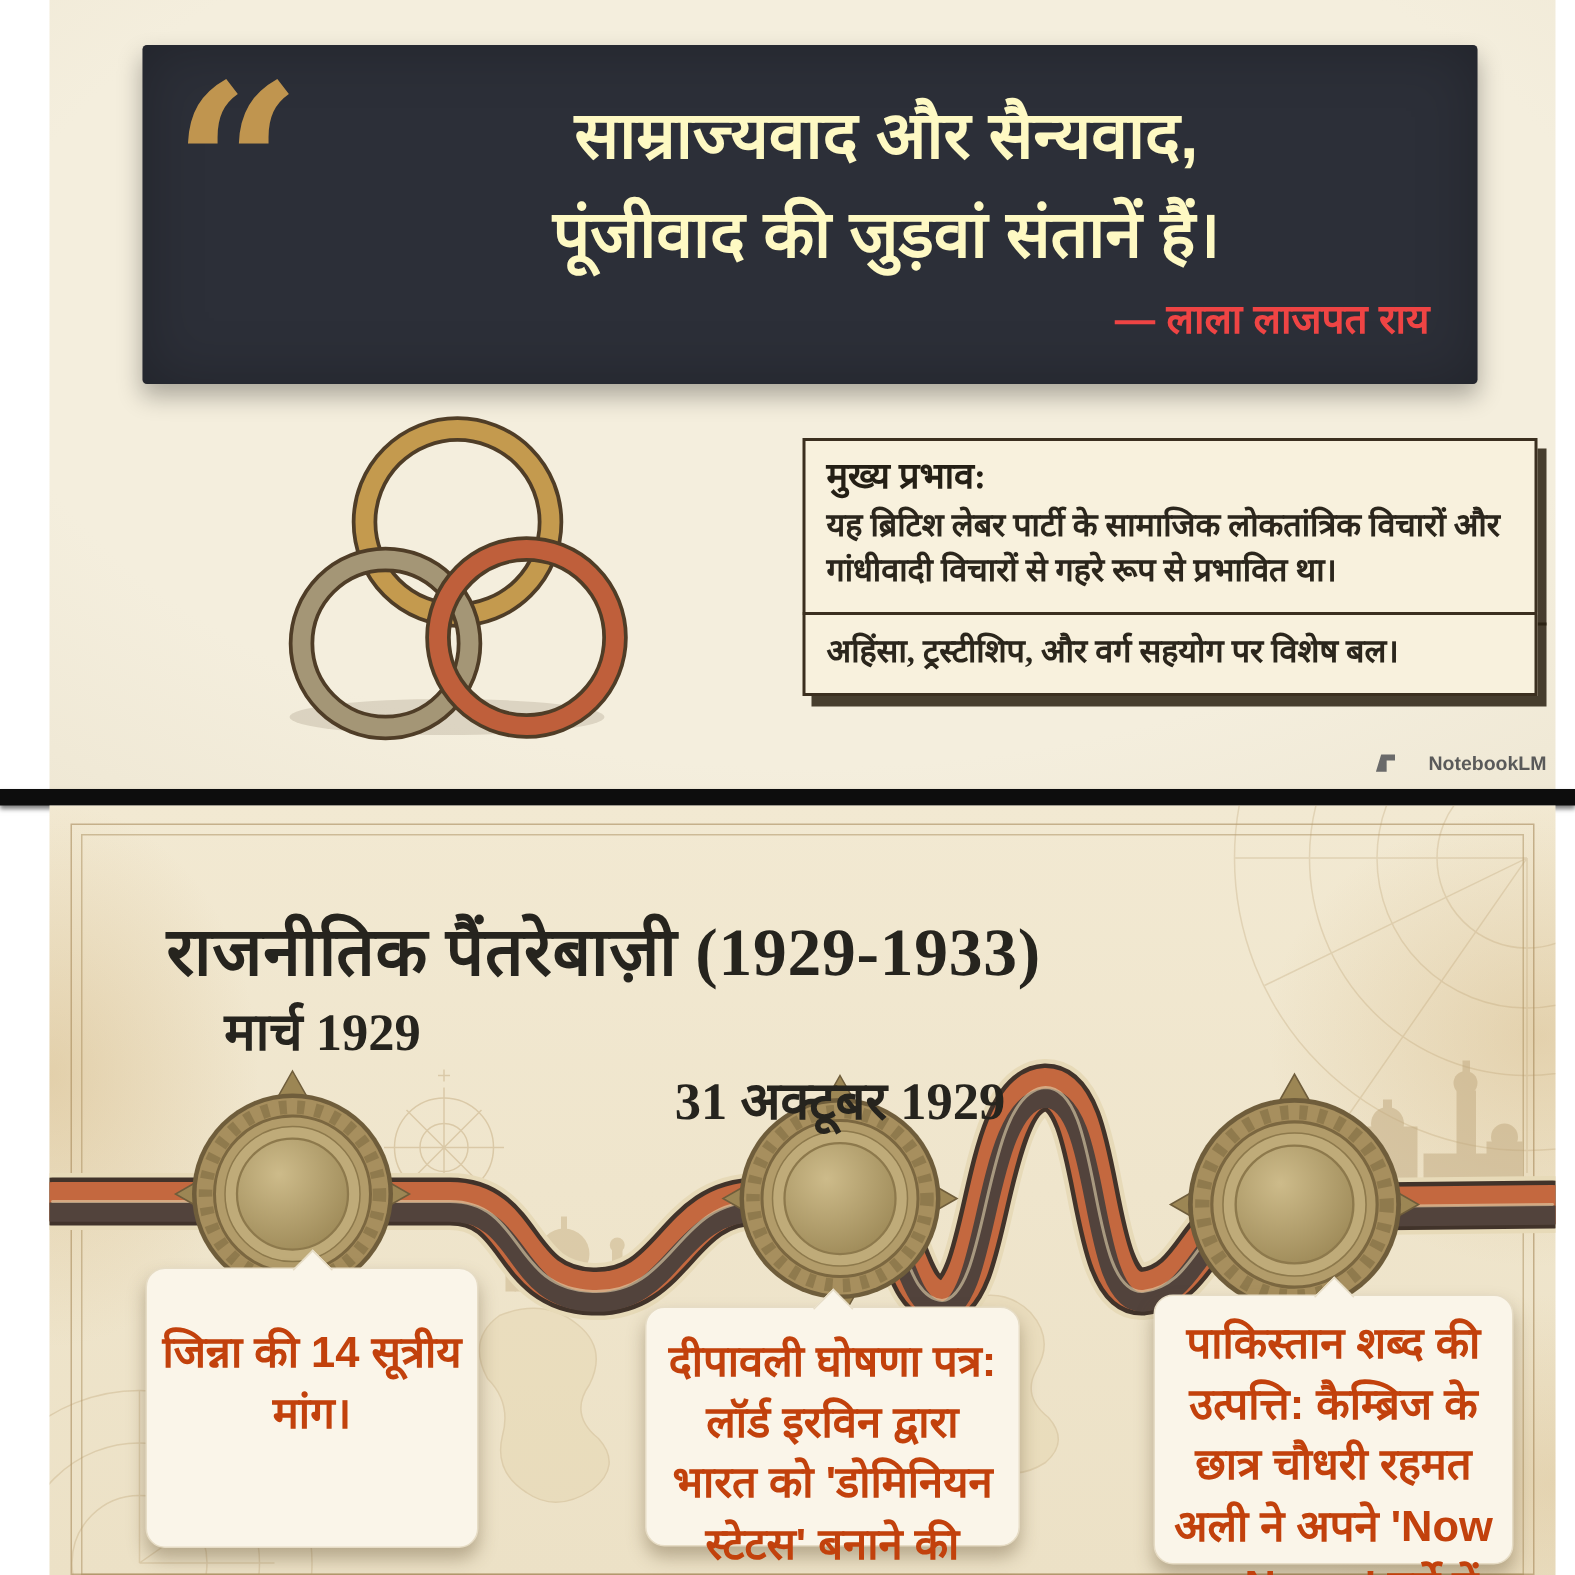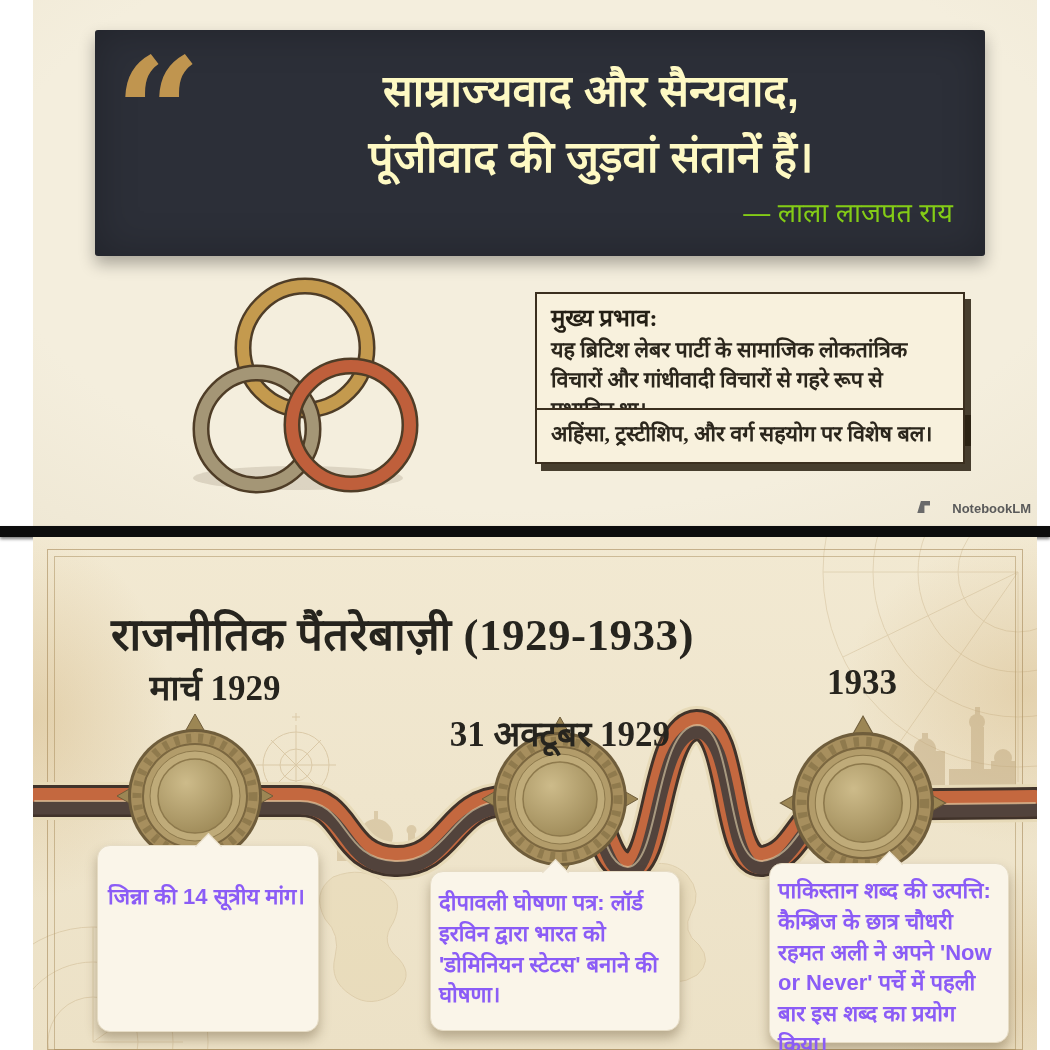--- a/index.html
+++ b/index.html
@@ -10,33 +10,33 @@
   
   .top-section{position:absolute;left:0;top:0;width:1004px;height:528px;
       background:radial-gradient(900px 500px at 50% 40%, #f4eedd 60%, #ece4cf 100%);}
   .quote-card{position:absolute;left:62px;top:30px;width:890px;height:226px;background:#2c2f38;
       border-radius:3px;box-shadow:0 8px 16px rgba(0,0,0,.30), inset 0 0 40px rgba(0,0,0,.25);}
   .quote-glyph{position:absolute;left:20px;top:-38px;font-size:150px;font-weight:bold;
       color:#c0954f;font-family:"DejaVu Serif","Liberation Serif",serif;line-height:1.6;}
   .quote-lines{position:absolute;left:120px;right:18px;top:28px;text-align:center;
       color:#fef9c3;font-weight:bold;font-size:44px;line-height:1.5;
       font-family:"Liberation Sans","DejaVu Sans",sans-serif;}
-  .attribution{position:absolute;right:32px;bottom:26px;color:#84cc16;font-size:27px;
-      font-weight:normal;font-family:"Liberation Sans","DejaVu Sans",sans-serif;}
+  .attribution{position:absolute;right:32px;bottom:26px;color:#ef4444;font-size:27px;
+      font-weight:bold;font-family:"Liberation Sans","DejaVu Sans",sans-serif;}
 
   .rings-svg{position:absolute;left:105px;top:252px;}
 
-  .info-box{position:absolute;left:502px;width:430px;background:#f8f1dd;border:2px solid #3b2f1f;
+  .info-box{position:absolute;left:502px;width:490px;background:#f8f1dd;border:2px solid #3b2f1f;
       box-shadow:6px 7px 0 rgba(40,30,15,.85);padding:8px 14px 12px 14px;box-sizing:border-box;}
   .info-box .bh{font-size:24px;font-weight:bold;color:#241f15;line-height:1.35;}
   .info-box .bb{font-size:21.5px;font-weight:bold;color:#2b261c;line-height:1.38;margin-top:2px;}
   .box-influence{top:292px;}
   .box-principles{top:408px;}
 
-  .brand{position:absolute;right:6px;top:501px;display:flex;gap:22px;
+  .brand{position:absolute;right:6px;top:501px;display:flex;align-items:center;gap:22px;
       font-family:"Liberation Sans","DejaVu Sans",sans-serif;font-size:13px;font-weight:bold;color:#5a5a5a;}
   .brand-logo{width:13px;height:12px;background:#6a6a6a;
       clip-path:polygon(0 100%,28% 0,100% 0,100% 38%,55% 38%,55% 100%);}
 
   
   .divider{position:absolute;left:-33px;top:526px;width:1050px;height:11px;background:#0d0d0d;
       box-shadow:0 2px 3px rgba(0,0,0,.5);}
 
   
   .bottom-section{position:absolute;left:0;top:537px;width:1004px;height:513px;
@@ -52,23 +52,23 @@
       letter-spacing:.5px;margin-top:29px;}
 
   .tl-date{position:absolute;top:126px;width:340px;text-align:center;font-size:35px;font-weight:bold;color:#26241e;}
   .date-1{left:12px;font-family:Liberation Serif, serif;}   
   .date-2{left:357px;margin-top:46px;}  
   .date-3{left:659px;}  
 
   .ribbon-svg{position:absolute;left:0;top:0;}
 
   .tl-card{position:absolute;background:#faf5e9;border:1px solid #e6dcc5;border-radius:13px;
-      box-shadow:0 7px 12px rgba(95,75,45,.38);box-sizing:border-box;
-      font-family:"Liberation Sans","DejaVu Sans",sans-serif;font-weight:bold;color:#8b5cf6;
-      font-size:22px;line-height:1.4;}
+      box-shadow:0 7px 12px rgba(95,75,45,.38);box-sizing:border-box;text-align:center;
+      font-family:"Liberation Sans","DejaVu Sans",sans-serif;font-weight:bold;color:#c2410c;
+      font-size:29px;line-height:1.4;}
   .tl-card::before{content:"";position:absolute;top:-9px;left:50%;margin-left:-9px;width:18px;height:18px;
       background:#faf5e9;transform:rotate(45deg);border-left:1px solid #e6dcc5;border-top:1px solid #e6dcc5;}
   .card-1{left:64px;top:308px;width:222px;height:187px;padding:36px 10px 10px;}
   .card-2{left:397px;top:334px;width:250px;height:160px;padding:16px 8px 10px;}
   .card-3{left:736px;top:326px;width:240px;height:180px;padding:12px 8px 10px;}
 </style>
 </head>
 <body>
 
 <div class="page">
@@ -197,21 +197,20 @@
         <use href="#medallion" x="527" y="262"></use>
         <g transform="translate(830,266) scale(1.06)">
           <use href="#medallion"></use>
         </g>
       </svg>
 
       <div class="tl-title">राजनीतिक पैंतरेबाज़ी (1929-1933)</div>
 
       <div class="tl-date date-1">मार्च 1929</div>
       <div class="tl-date date-2">31 अक्टूबर 1929</div>
-      <div class="tl-date date-3">1933</div>
 
       <div class="tl-card card-1">
         <span>जिन्ना की 14 सूत्रीय मांग।</span>
       </div>
       <div class="tl-card card-2">
         <span>दीपावली घोषणा पत्र: लॉर्ड इरविन द्वारा भारत को 'डोमिनियन स्टेटस' बनाने की घोषणा।</span>
       </div>
       <div class="tl-card card-3">
         <span>पाकिस्तान शब्द की उत्पत्ति: कैम्ब्रिज के छात्र चौधरी रहमत अली ने अपने 'Now or Never' पर्चे में पहली बार इस शब्द का प्रयोग किया।</span>
       </div>

